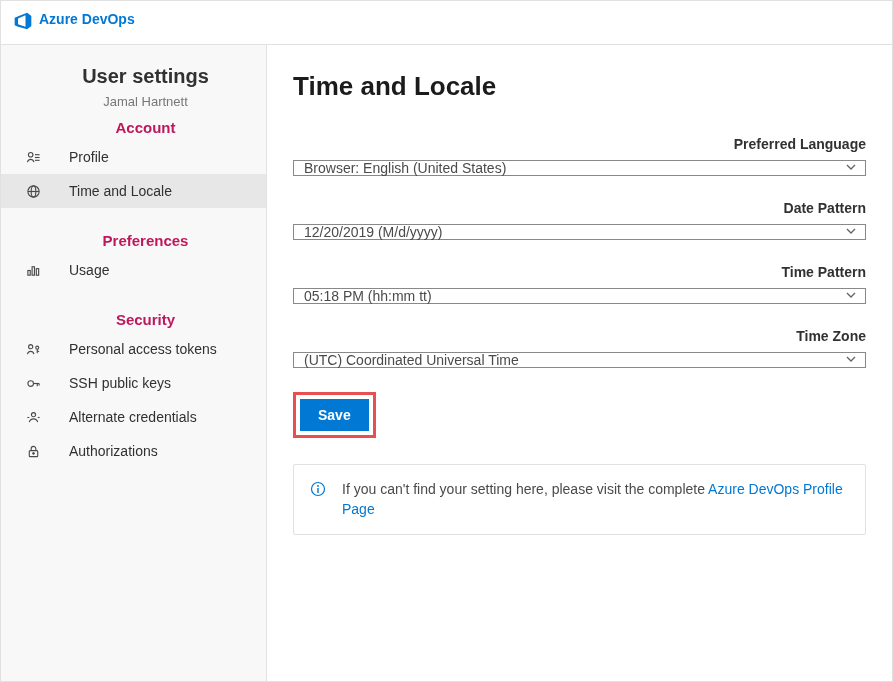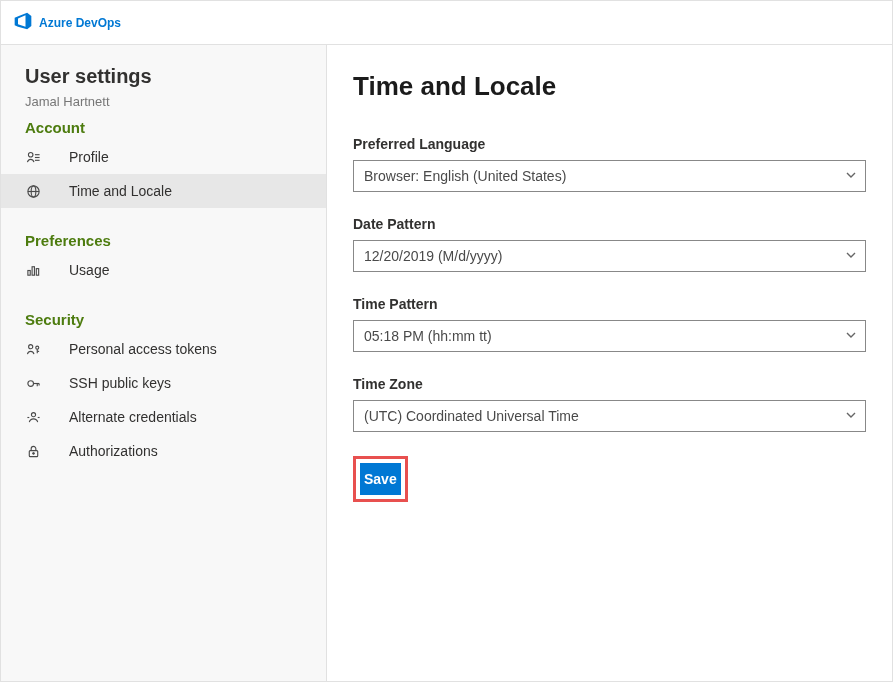--- a/index.html
+++ b/index.html
@@ -20,56 +20,56 @@
   }
   .topbar {
     height: 44px;
     border-bottom: 1px solid #e1e1e1;
     display: flex;
     align-items: center;
     padding: 0 12px;
   }
   .brand {
     display: flex;
-    align-items: center;
     gap: 6px;
     color: #0078d4;
     font-weight: 600;
-    font-size: 12px;
+    font-size: 14px;
     cursor: pointer;
   }
   .brand svg { width: 20px; height: 20px; }
   .body {
     flex: 1;
     display: flex;
     min-height: 0;
   }
   .sidebar {
-    width: 326px;
+    width: 266px;
     background: #f8f8f8;
     border-right: 1px solid #e1e1e1;
     padding-top: 16px;
     overflow: auto;
+    text-align: center;
   }
   .sidebar h1 {
     margin: 4px 0 0 24px;
     font-size: 20px;
     font-weight: 600;
     color: #323130;
   }
   .sidebar .user {
     margin: 6px 0 6px 24px;
     font-size: 13px;
     color: #777;
   }
   .section-label {
     margin: 10px 0 4px 24px;
     font-size: 15px;
     font-weight: 600;
-    color: #4d7c0f;
+    color: #be185d;
   }
   .nav-item {
     display: flex;
     align-items: center;
     gap: 28px;
     height: 34px;
     padding: 0 0 0 24px;
     cursor: pointer;
     color: #323130;
   }
@@ -91,31 +91,31 @@
     flex: 1;
     padding: 20px 26px 24px 26px;
     overflow: auto;
   }
   .main h2 {
     margin: 6px 0 34px 0;
     font-size: 26px;
     font-weight: 700;
     color: #1b1b1b;
   }
-  .field-group { margin-bottom: 24px; }
+  .field-group { margin-bottom: 24px; text-align: right; }
   .field-label {
     font-size: 14px;
     font-weight: 600;
     margin-bottom: 8px;
     color: #323130;
   }
   .select {
     position: relative;
     border: 1px solid #888;
-    height: 32px;
+    height: 16px;
     background: #fff;
     display: flex;
     align-items: center;
     padding: 0 30px 0 10px;
     cursor: pointer;
     font-size: 14px;
     color: #4a4a4a;
   }
   .select .chev {
     position: absolute;
@@ -129,21 +129,21 @@
     display: inline-block;
     padding: 4px;
     border: 3px solid #e8504f;
     margin-bottom: 26px;
   }
   .save-btn {
     background: #0078d4;
     color: #fff;
     border: none;
     height: 32px;
-    padding: 0 4px;
+    padding: 0 18px;
     font-size: 14px;
     font-weight: 600;
     cursor: pointer;
   }
   .info-box {
     border: 1px solid #e1e1e1;
     border-radius: 2px;
     padding: 14px 16px;
     display: flex;
     gap: 14px;
@@ -328,15 +328,27 @@
                 <path d="M2 4l4 4 4-4" stroke="currentColor" fill="none" stroke-width="1.4"></path>
               </svg>
           </span>
         </div>
       </div>
 
       <div class="save-wrap">
         <button class="save-btn">Save</button>
       </div>
 
+      <div class="info-box">
+        <span class="info-icon">
+          <svg viewBox="0 0 16 16">
+              <circle cx="8" cy="8" r="6.5" stroke="currentColor" fill="none" stroke-width="1.2"></circle>
+              <circle cx="8" cy="5" r="0.9" fill="currentColor"></circle>
+              <line x1="8" y1="7" x2="8" y2="12" stroke="currentColor" stroke-width="1.4"></line>
+            </svg>
+        </span>
+        <div class="info-text">
+          <span>If you can't find your setting here, please visit the complete </span><a>Azure DevOps Profile Page</a>
+        </div>
+      </div>
     </main>
   </div>
 </div>
 
 </body></html>

